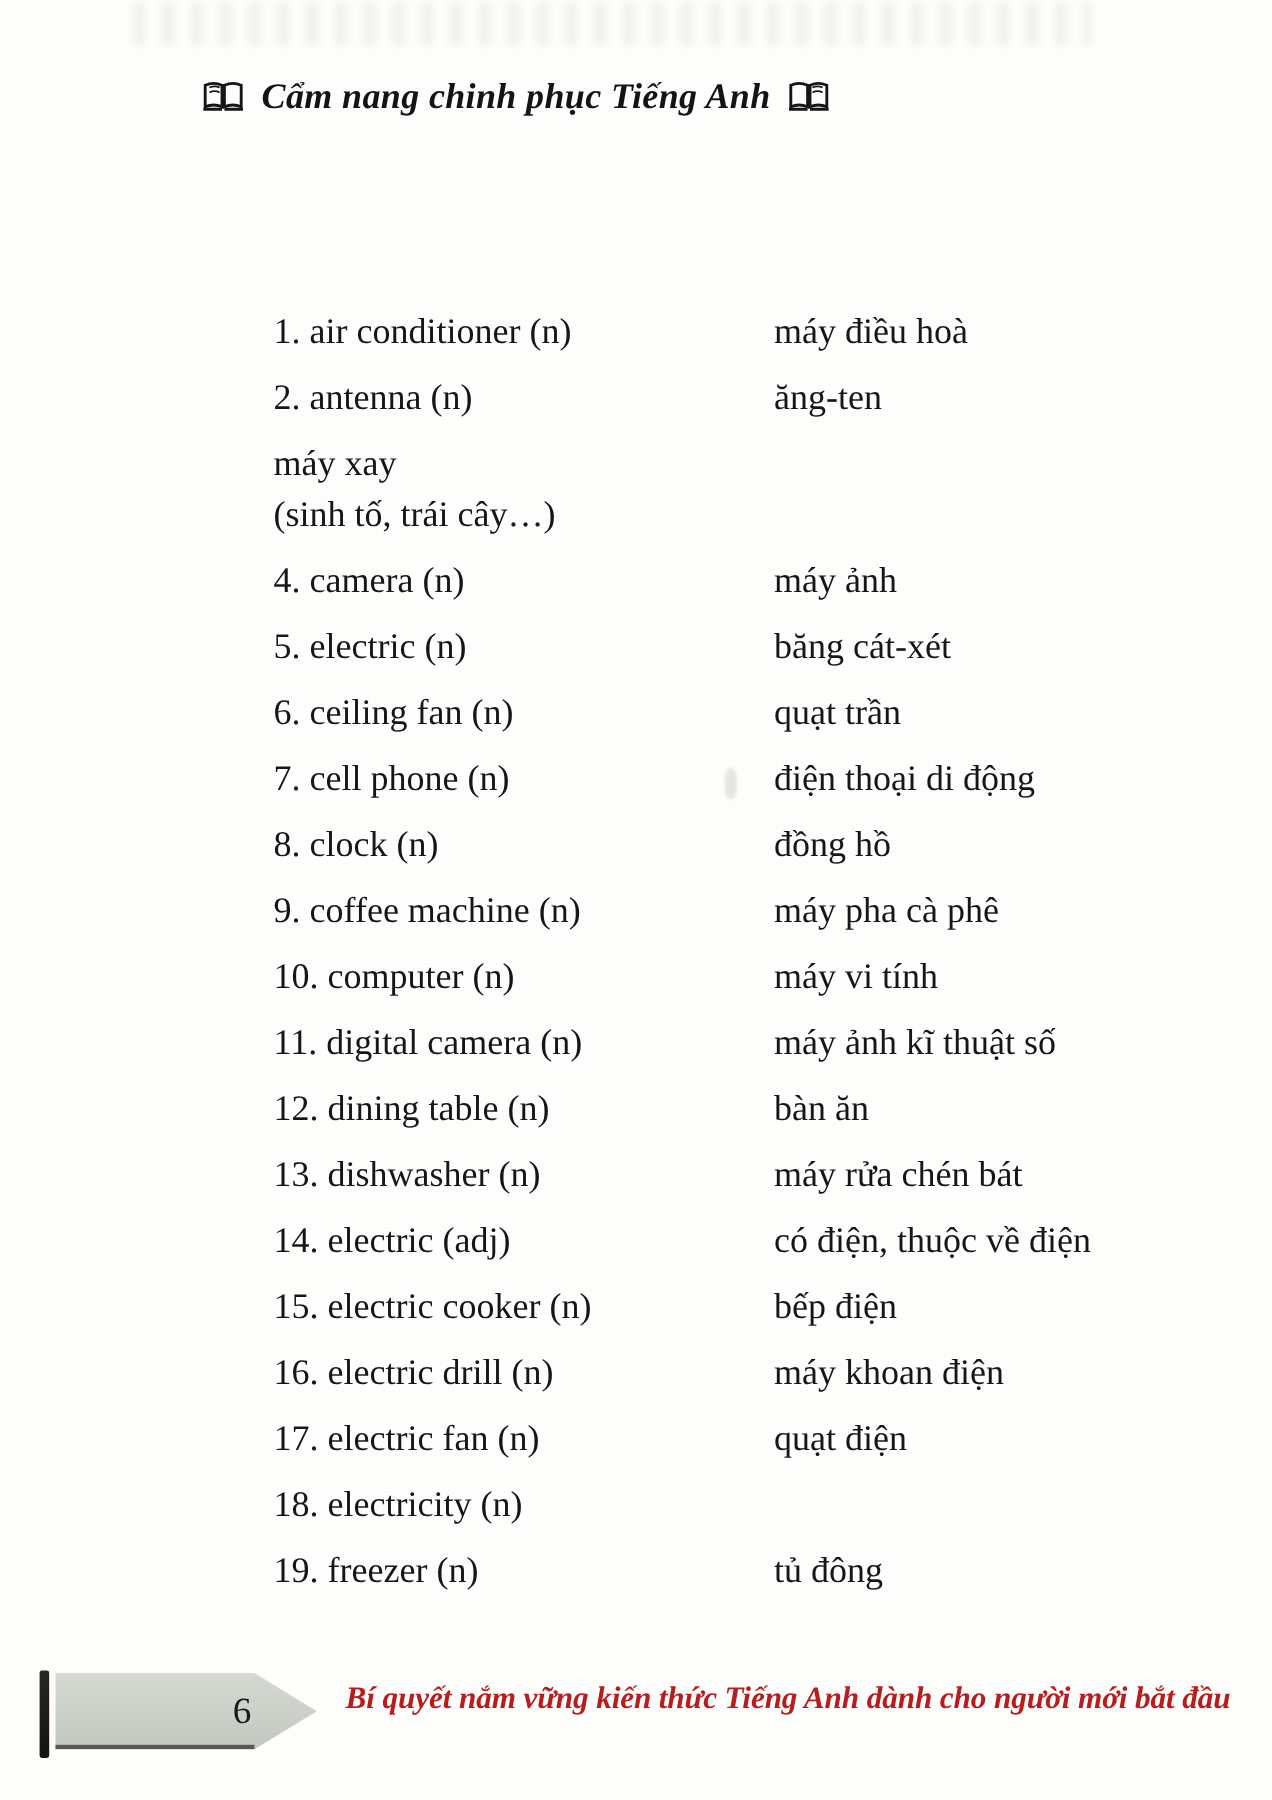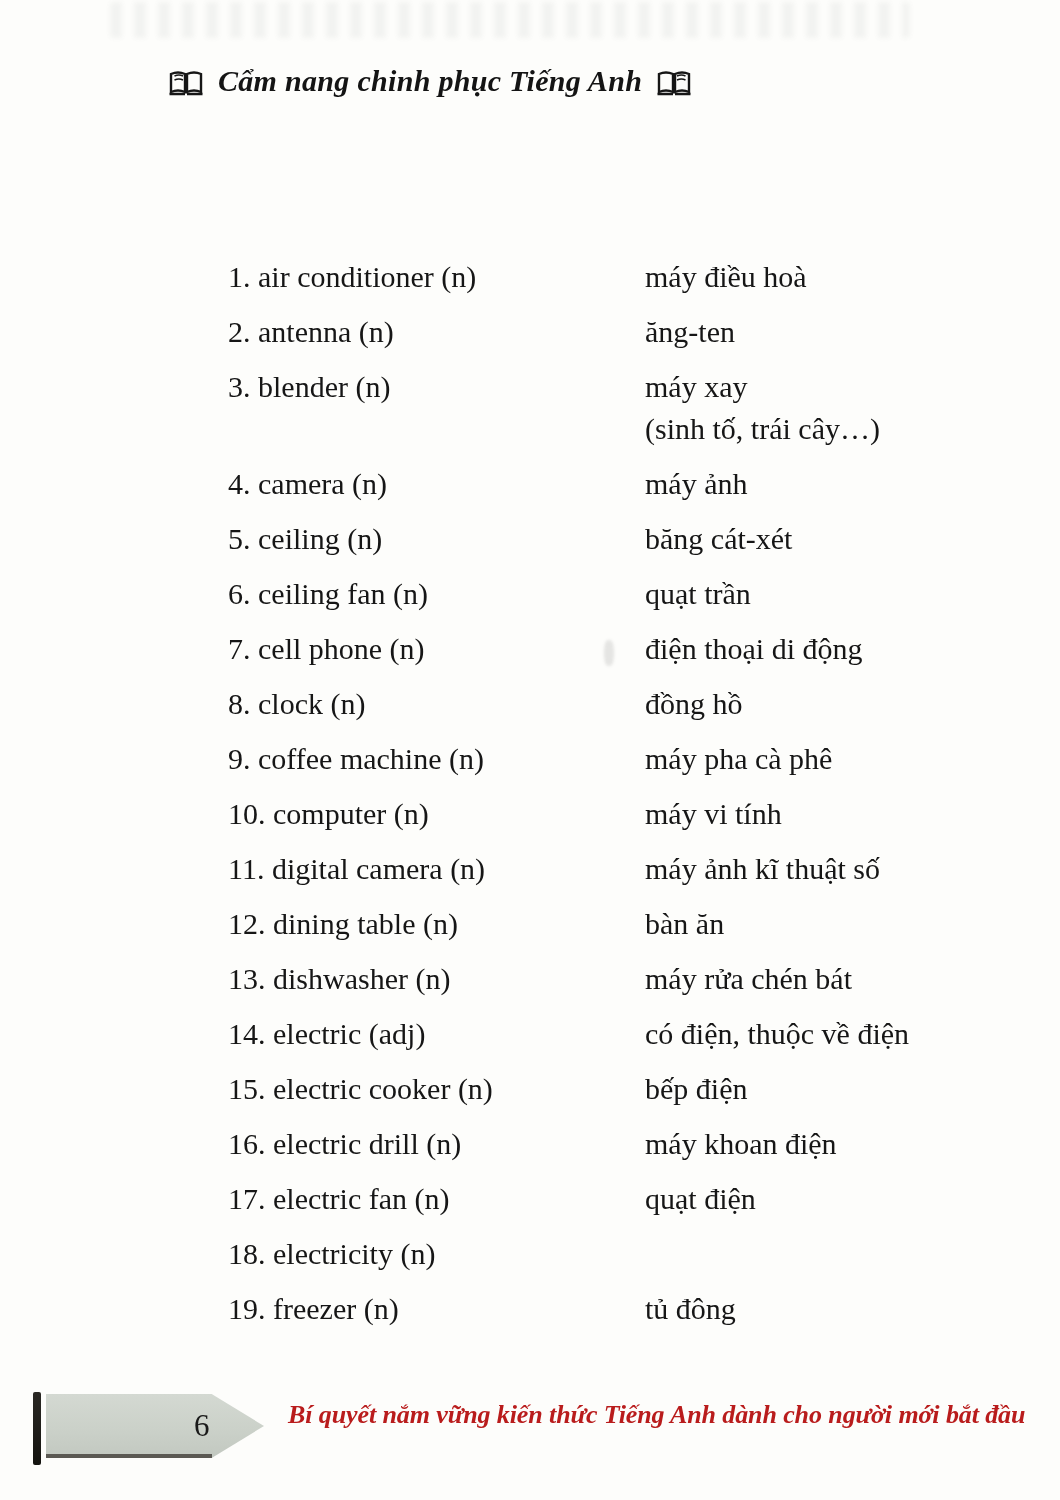--- a/index.html
+++ b/index.html
@@ -14,21 +14,21 @@
   
   .ghost-top{
     position:absolute;top:2px;left:110px;width:800px;height:36px;
     background:repeating-linear-gradient(90deg, rgba(110,120,114,.16) 0 12px, rgba(0,0,0,0) 12px 24px);
     filter:blur(2.5px);opacity:.45;border-radius:4px;
   }
 
   
   .header{
     position:absolute;left:168px;top:64px;
-    display:flex;align-items:flex-end;gap:14px;
+    display:flex;align-items:center;gap:14px;
     font-size:30px;font-weight:bold;font-style:italic;
     letter-spacing:.3px;white-space:nowrap;color:#141414;
   }
   .book-icon{display:inline-flex;align-items:flex-end;}
 
   
   .banner{
     position:absolute;left:283px;top:150px;width:592px;height:66px;
     background:linear-gradient(180deg,#dedcd8 0%,#d6d3cf 60%,#cfccc7 100%);
     clip-path:polygon(1.2% 0, 97.6% 0, 100% 20%, 100% 100%, 1.8% 100%, 0 80%, .5% 10%);
@@ -115,31 +115,30 @@
     <div class="en-cell"><span class="num">1.</span> <span class="en">air conditioner (n)</span></div>
     <div class="vi-cell"><span class="vi">máy điều hoà</span></div>
   </div>
 
   <div class="vocab-row">
     <div class="en-cell"><span class="num">2.</span> <span class="en">antenna (n)</span></div>
     <div class="vi-cell"><span class="vi">ăng-ten</span></div>
   </div>
 
   <div class="vocab-row">
-    <div class="en-cell"><span class="num">3.</span> <span class="en">blender (n)</span></div>
     <div class="vi-cell"><span class="vi">máy xay</span><span class="vi2">(sinh tố, trái cây…)</span></div>
   </div>
 
   <div class="vocab-row">
     <div class="en-cell"><span class="num">4.</span> <span class="en">camera (n)</span></div>
     <div class="vi-cell"><span class="vi">máy ảnh</span></div>
   </div>
 
   <div class="vocab-row">
-    <div class="en-cell"><span class="num">5.</span> <span class="en">ceiling (n)</span></div>
+    <div class="en-cell"><span class="num">5.</span> <span class="en">electric (n)</span></div>
     <div class="vi-cell"><span class="vi">băng cát-xét</span></div>
   </div>
 
   <div class="vocab-row">
     <div class="en-cell"><span class="num">6.</span> <span class="en">ceiling fan (n)</span></div>
     <div class="vi-cell"><span class="vi">quạt trần</span></div>
   </div>
 
   <div class="vocab-row">
     <div class="en-cell"><span class="num">7.</span> <span class="en">cell phone (n)</span></div>

